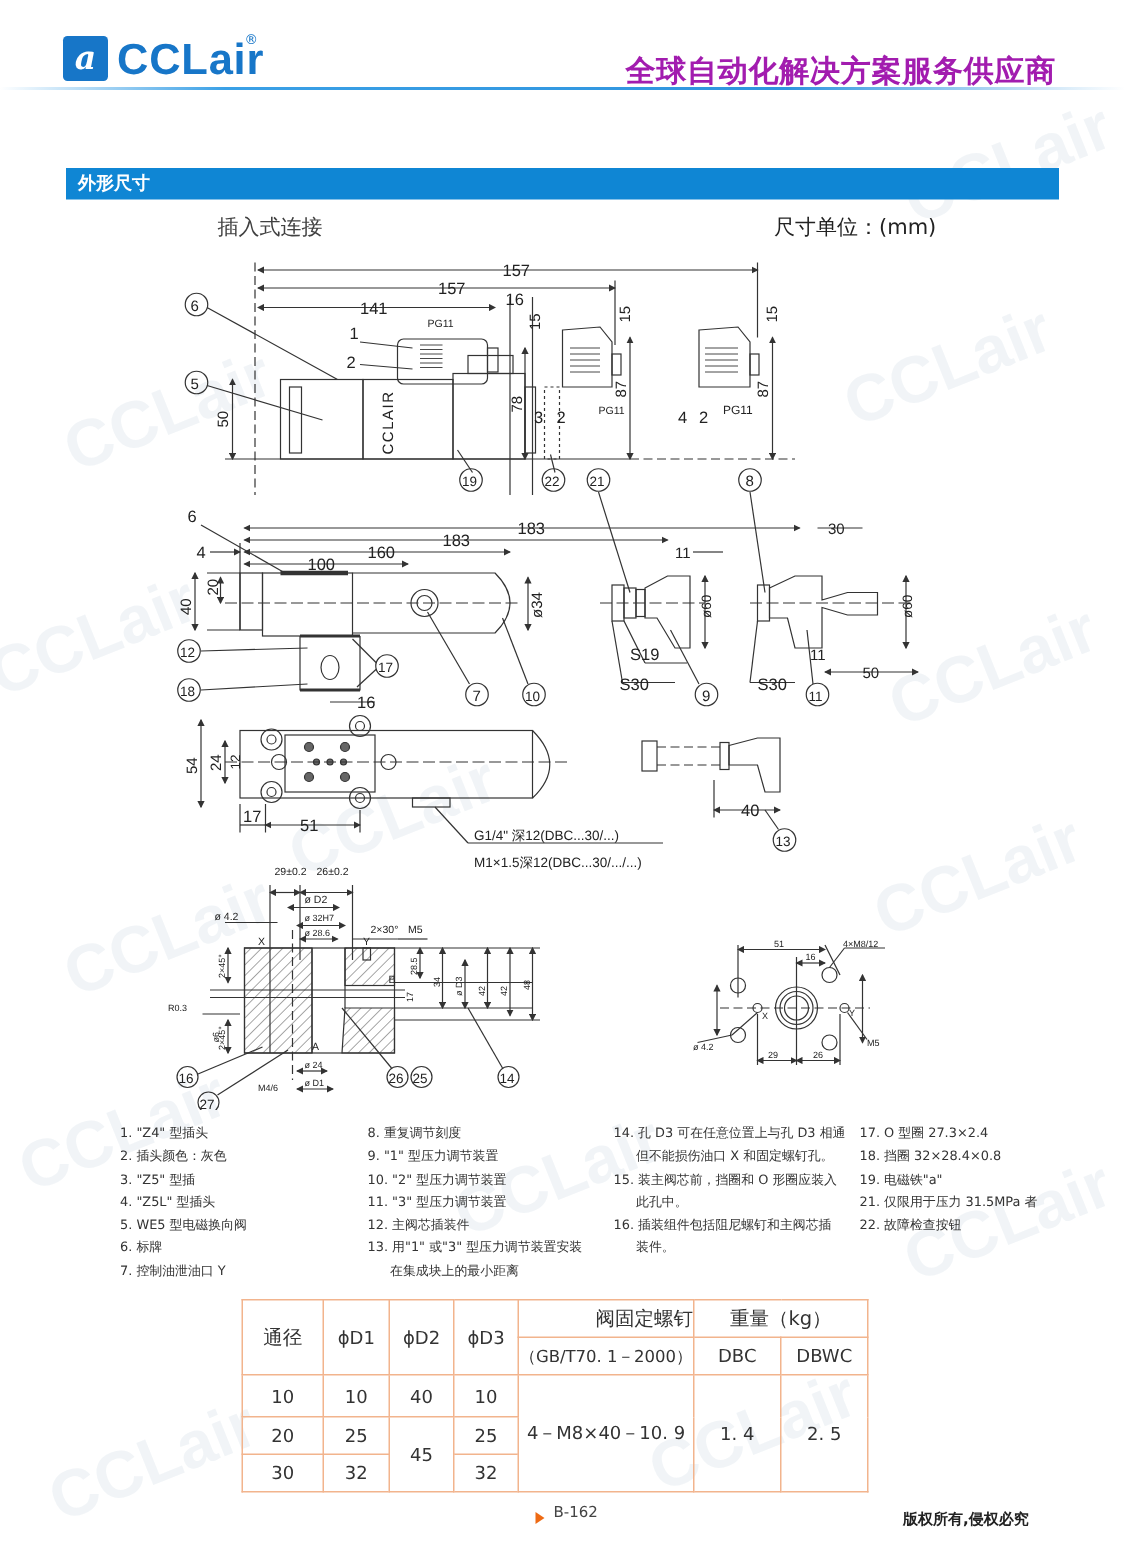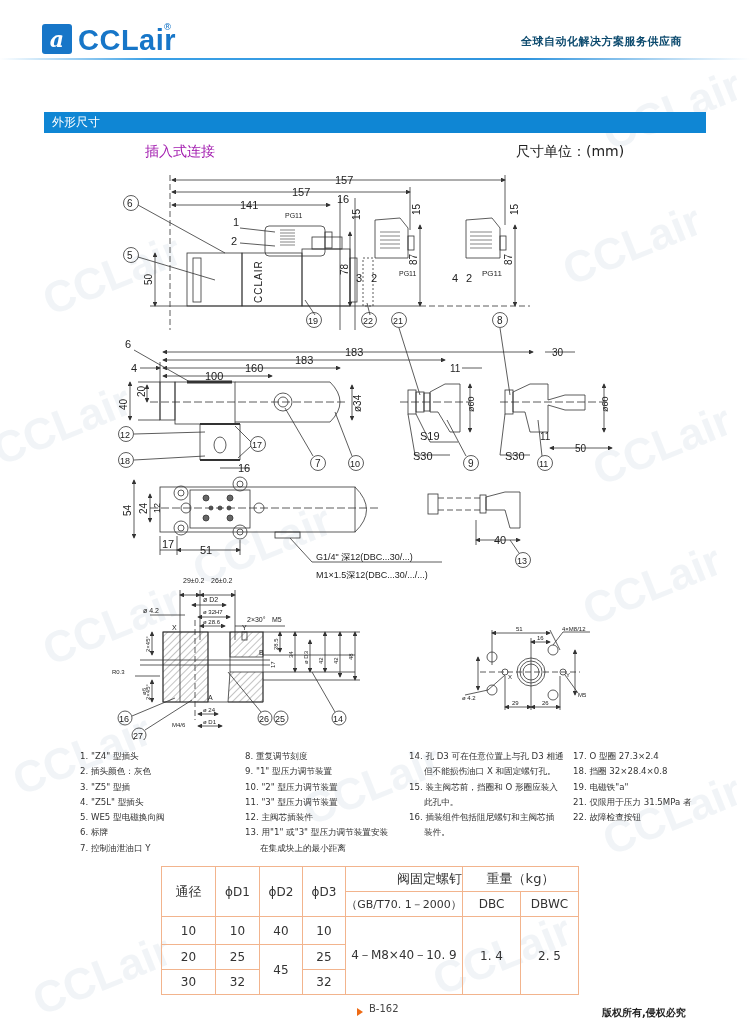--- a/index.html
+++ b/index.html
@@ -2,25 +2,25 @@
 <html><head>
 <meta charset="utf-8">
 <style>
   html,body{margin:0;padding:0;background:#fff;}
   body{width:750px;height:1035px;position:relative;overflow:hidden;font-family:"DejaVu Sans","Liberation Sans",sans-serif;color:#222;}
   .abs{position:absolute;}
   
   .logo-box{left:42px;top:24px;width:30px;height:30px;background:#1776c8;border-radius:3px;color:#fff;font-family:"DejaVu Serif",serif;font-style:italic;font-weight:bold;font-size:22px;line-height:30px;text-align:center;}
   .logo-text{left:78px;top:24px;font-family:"Liberation Sans",sans-serif;font-weight:bold;font-size:29px;color:#1776c8;letter-spacing:0.5px;line-height:32px;}
   .logo-reg{left:163px;top:22px;font-size:9px;color:#1776c8;}
-  .slogan{right:68px;top:34px;font-size:11px;font-weight:bold;color:#0c4a6e;letter-spacing:0.5px;}
+  .slogan{right:46px;top:34px;font-size:20px;font-weight:bold;color:#a21caf;letter-spacing:0.5px;}
   .header-line{left:0;top:58px;width:750px;height:2px;background:linear-gradient(to right,rgba(120,190,240,0),#3aa0e6 20%,#2f94de 70%,rgba(120,190,240,0));}
   .section-bar{left:44px;top:112px;width:662px;height:21px;background:#0f86d4;}
-  .section-title{left:52px;top:114px;font-size:12px;color:#fff;font-weight:normal;line-height:17px;}
-  .subtitle{left:145px;top:143px;font-size:14px;color:#a21caf;}
+  .section-title{left:52px;top:114px;font-size:12px;color:#fff;font-weight:bold;line-height:17px;}
+  .subtitle{left:145px;top:143px;font-size:14px;color:#404040;}
   .unit{left:516px;top:143px;font-size:14px;color:#222;text-align:center;}
   svg text{font-family:"Liberation Sans","DejaVu Sans",sans-serif;fill:#222;}
   
   .notes{font-size:8.6px;color:#333;line-height:15.3px;}
   .notes div{white-space:nowrap;}
   .notes .indent{padding-left:15px;}
   
   table.spec{position:absolute;left:161px;top:866px;border-collapse:collapse;font-size:12px;color:#333;}
   table.spec td{border:1.5px solid #f2b48d;text-align:center;height:24px;padding:0;}
   

